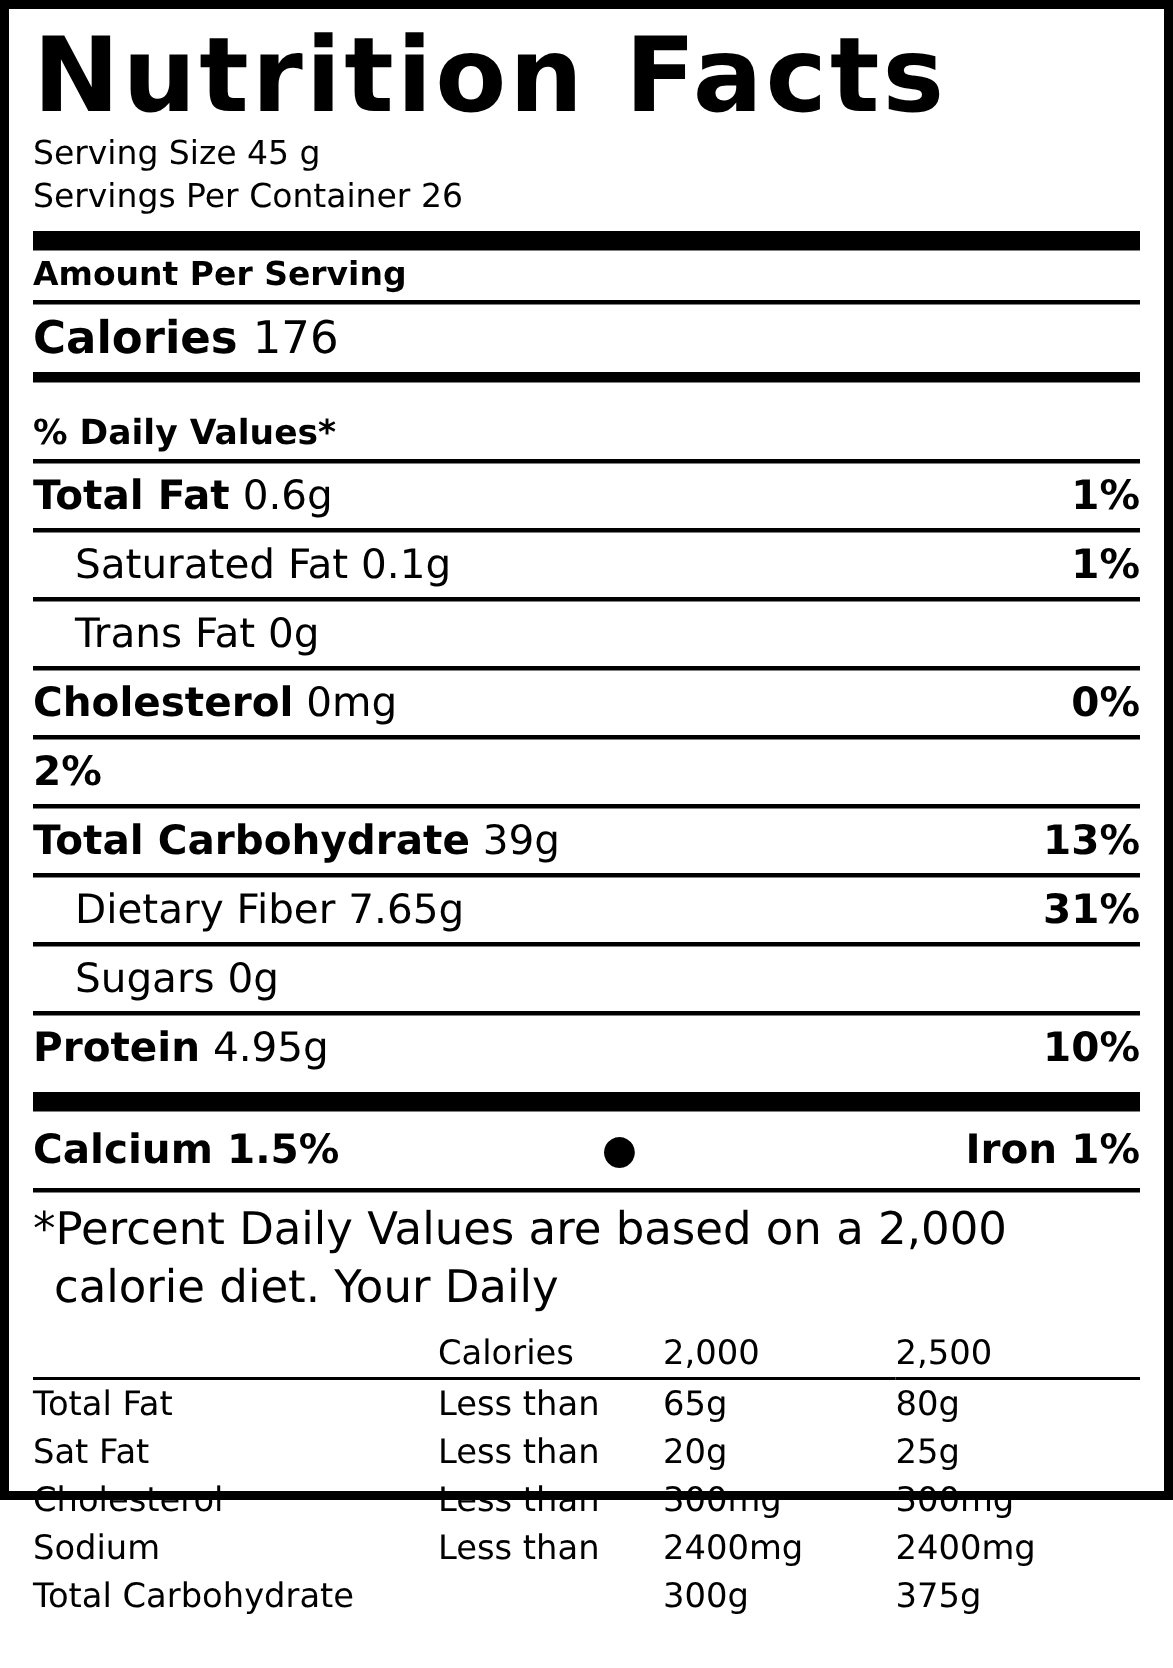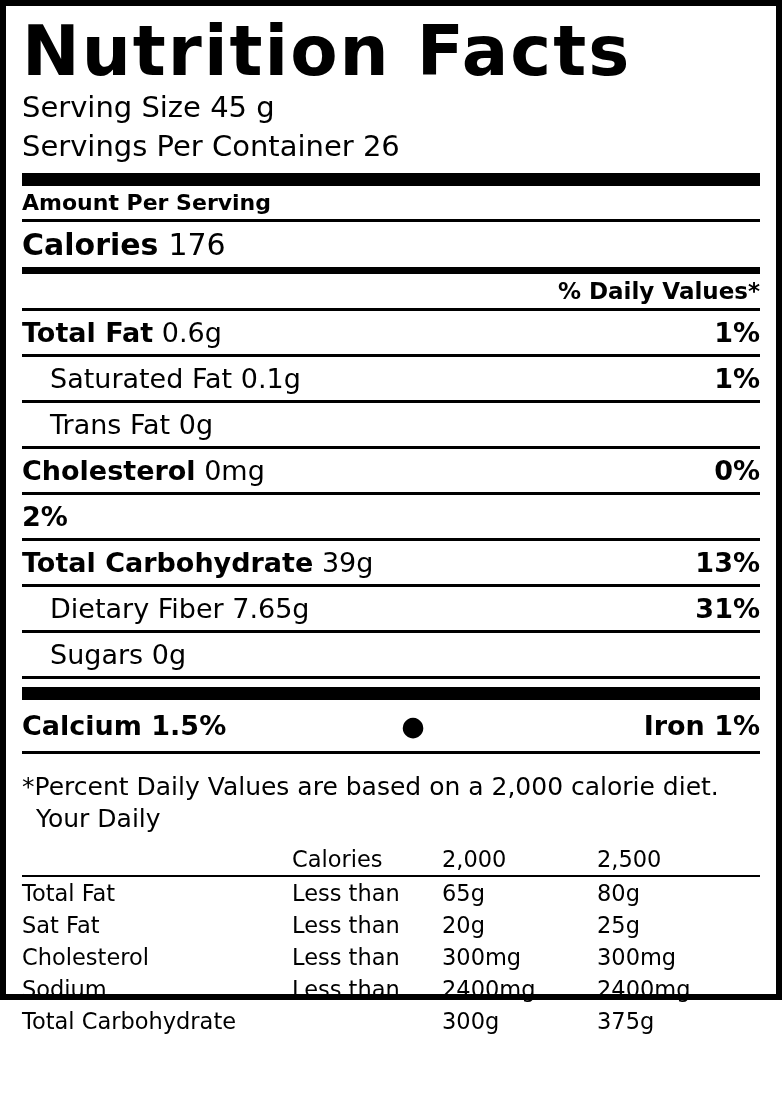--- a/index.html
+++ b/index.html
@@ -24,21 +24,21 @@
   .title {
     font-size: 69px;
     font-weight: bold;
     letter-spacing: 2px;
     line-height: 1.02;
     white-space: nowrap;
     margin: 0 0 2px 0;
     font-family: "DejaVu Sans", sans-serif;
   }
   .serving-line {
-    font-size: 29px;
+    font-size: 22px;
     line-height: 1.32;
     font-weight: normal;
   }
   .rule-thick {
     height: 13px;
     background: #000;
     margin: 8px 0 0 0;
   }
   .rule-med {
     height: 7px;
@@ -71,43 +71,43 @@
     display: flex;
     align-items: baseline;
     font-size: 30px;
     padding: 5px 0 5px 0;
   }
   .calories-row .cname {
     font-weight: bold;
     margin-right: 10px;
   }
   .dv-row {
-    text-align: right;
+    text-align: left;
     font-size: 23px;
     font-weight: bold;
-    padding: 4px 0 4px 0;
+    padding: 21px 0 4px 0;
   }
   .minerals {
     display: flex;
     align-items: baseline;
     font-size: 27px;
     padding: 10px 0 10px 0;
     font-weight: bold;
   }
   .minerals .m1 { flex: 0 0 auto; }
   .minerals .dot {
     flex: 1 1 auto;
     text-align: center;
     font-size: 27px;
   }
   .minerals .m2 { flex: 0 0 auto; margin-left: 44px; }
   .footnote {
-    font-size: 25px;
+    font-size: 30px;
     line-height: 1.28;
-    padding: 17px 0 8px 0;
+    padding: 6px 0 8px 0;
   }
   .footnote .hang {
     display: block;
     padding-left: 14px;
     text-indent: -14px;
   }
   .footnote .cont {
     display: block;
     padding-left: 14px;
   }
@@ -207,20 +207,24 @@
 
   <div class="rule-thin"></div>
 
   <div class="row indent1">
     <span class="left"><span class="name">Sugars</span> <span>0g</span></span>
     <span class="right"></span>
   </div>
 
   <div class="rule-thin"></div>
 
+  <div class="row bold-left">
+    <span class="left"><span class="name">Protein</span> <span>4.95g</span></span>
+    <span class="right">10%</span>
+  </div>
 
   <div class="rule-thick"></div>
 
   <div class="minerals">
     <span class="m1">Calcium 1.5%</span>
     <span class="dot">●</span>
     <span class="m2">Iron 1%</span>
   </div>
 
   <div class="rule-thin"></div>

